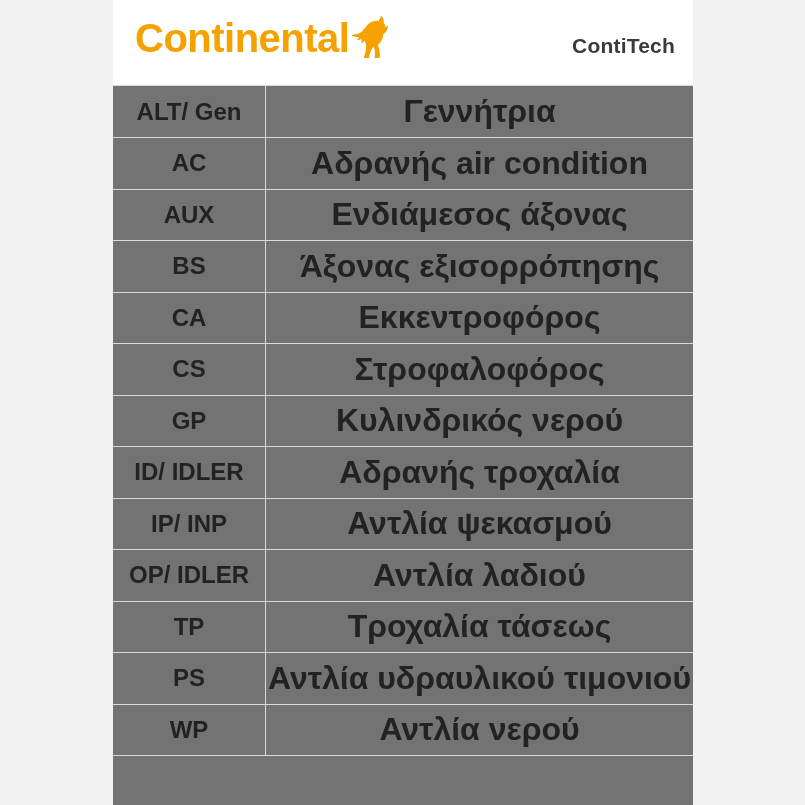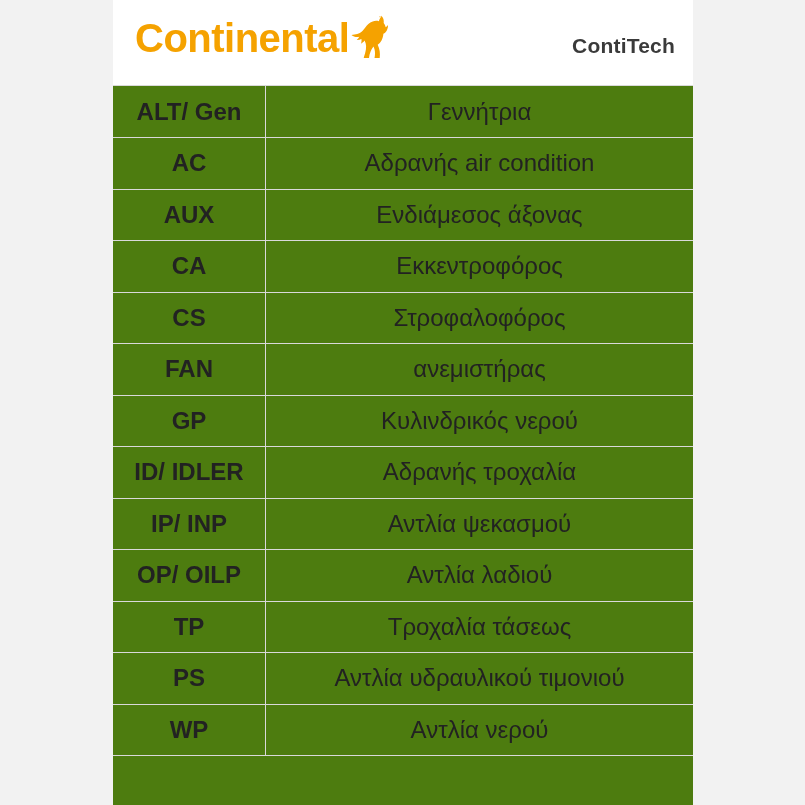--- a/index.html
+++ b/index.html
@@ -28,21 +28,21 @@
     width: 805px;
     height: 805px;
     background: #f2f2f2;
   }
   .content {
     position: absolute;
     left: 113px;
     top: 0;
     width: 580px;
     height: 805px;
-    background: #4d7c0f;
+    background: #737373;
     box-sizing: border-box;
   }
 
   
   .header {
     position: relative;
     height: 85px;
     border-bottom: 1px solid #d9d9d9;
     background: #ffffff;
   }
@@ -99,23 +99,23 @@
     width: 152px;
     border-right: 1px solid #d9d9d9;
     text-align: center;
     font-size: 24px;
     font-weight: 700;
     color: #222222;
     white-space: nowrap;
   }
   .col-desc {
     padding-left: 18px;
-    font-size: 24px;
+    font-size: 32px;
     color: #222222;
-    font-weight: 400;
+    font-weight: 700;
     white-space: nowrap;
     overflow: hidden;
   }
 </style>
 </head>
 <body>
 
 <div class="page">
   <div class="sheet"></div>
 
@@ -141,45 +141,45 @@
         </tr>
         <tr>
           <td class="col-abbr">AC</td>
           <td class="col-desc">Αδρανής air condition</td>
         </tr>
         <tr>
           <td class="col-abbr">AUX</td>
           <td class="col-desc">Ενδιάμεσος άξονας</td>
         </tr>
         <tr>
+          <td class="col-abbr">BS</td>
+          <td class="col-desc">Άξονας εξισορρόπησης</td>
+        </tr>
+        <tr>
           <td class="col-abbr">CA</td>
           <td class="col-desc">Εκκεντροφόρος</td>
         </tr>
         <tr>
           <td class="col-abbr">CS</td>
           <td class="col-desc">Στροφαλοφόρος</td>
-        </tr>
-        <tr>
-          <td class="col-abbr">FAN</td>
-          <td class="col-desc">ανεμιστήρας</td>
         </tr>
         <tr>
           <td class="col-abbr">GP</td>
           <td class="col-desc">Κυλινδρικός νερού</td>
         </tr>
         <tr>
           <td class="col-abbr">ID/ IDLER</td>
           <td class="col-desc">Αδρανής τροχαλία</td>
         </tr>
         <tr>
           <td class="col-abbr">IP/ INP</td>
           <td class="col-desc">Αντλία ψεκασμού</td>
         </tr>
         <tr>
-          <td class="col-abbr">OP/ OILP</td>
+          <td class="col-abbr">OP/ IDLER</td>
           <td class="col-desc">Αντλία λαδιού</td>
         </tr>
         <tr>
           <td class="col-abbr">TP</td>
           <td class="col-desc">Τροχαλία τάσεως</td>
         </tr>
         <tr>
           <td class="col-abbr">PS</td>
           <td class="col-desc">Αντλία υδραυλικού τιμονιού</td>
         </tr>

